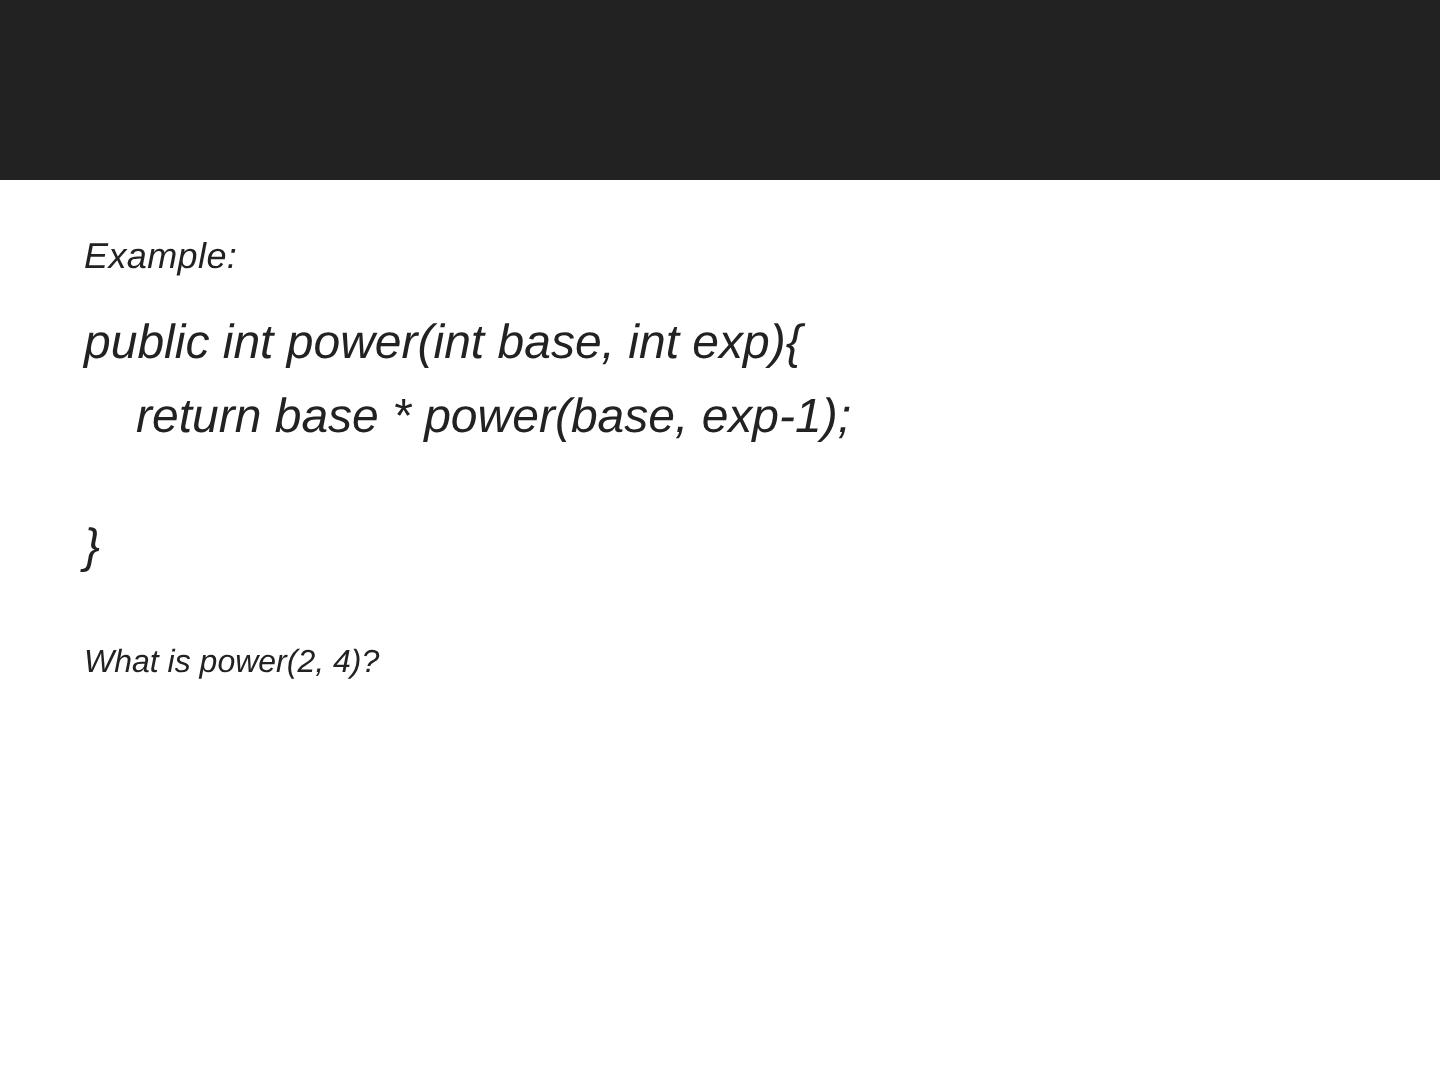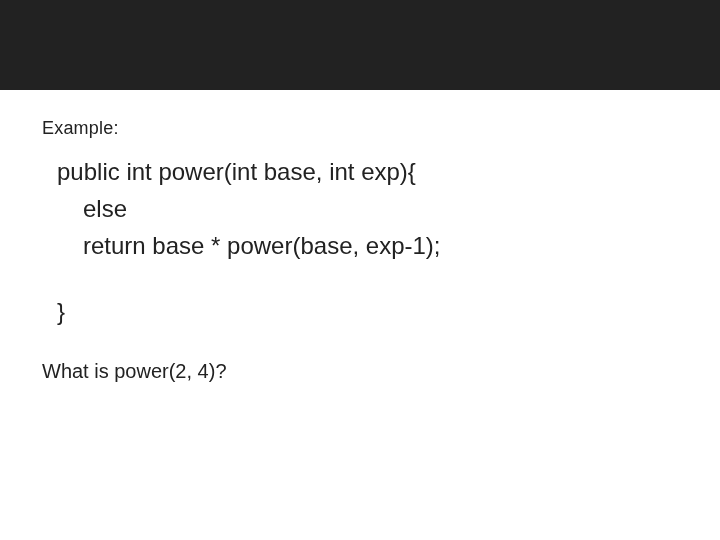--- a/index.html
+++ b/index.html
@@ -18,55 +18,54 @@
     box-sizing: border-box;
   }
   .top-bar {
     width: 100%;
     height: 90px;
     background: #222222;
   }
   .content {
     padding: 28px 42px 0 42px;
     color: #222222;
+    font-style: italic;
   }
   .label {
     font-size: 18px;
     letter-spacing: 0.2px;
     margin-bottom: 14px;
     color: #222222;
   }
   .code-line {
     font-size: 24px;
     line-height: 1.55;
     color: #222222;
-    margin-left: 15px;
   }
   .indent {
     padding-left: 26px;
   }
   .gap {
     height: 28px;
   }
   .question {
-    font-size: 20px;
+    font-size: 16px;
     color: #222222;
     margin-top: 30px;
   }
 </style>
 </head>
 <body>
 
 <div class="slide">
   <div class="top-bar"></div>
   <div class="content">
     <div class="label">Example:</div>
 
     <div class="code-line">public int power(int base, int exp){</div>
-    <div class="code-line indent">else</div>
     <div class="code-line indent">return base * power(base, exp-1);</div>
 
     <div class="gap"></div>
 
     <div class="code-line">}</div>
 
     <div class="question">What  is power(2, 4)?</div>
   </div>
 </div>
 

